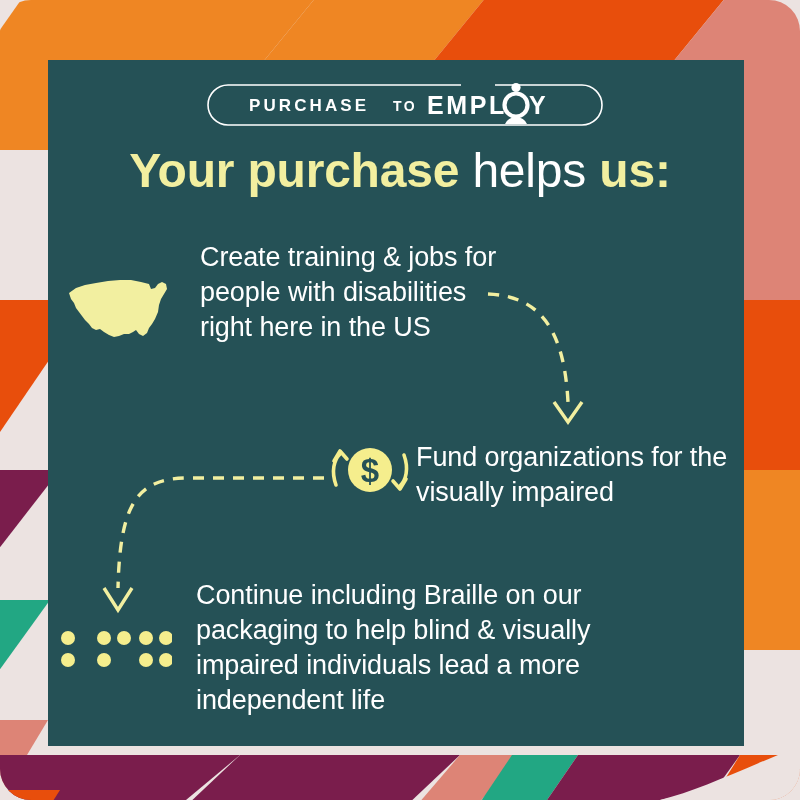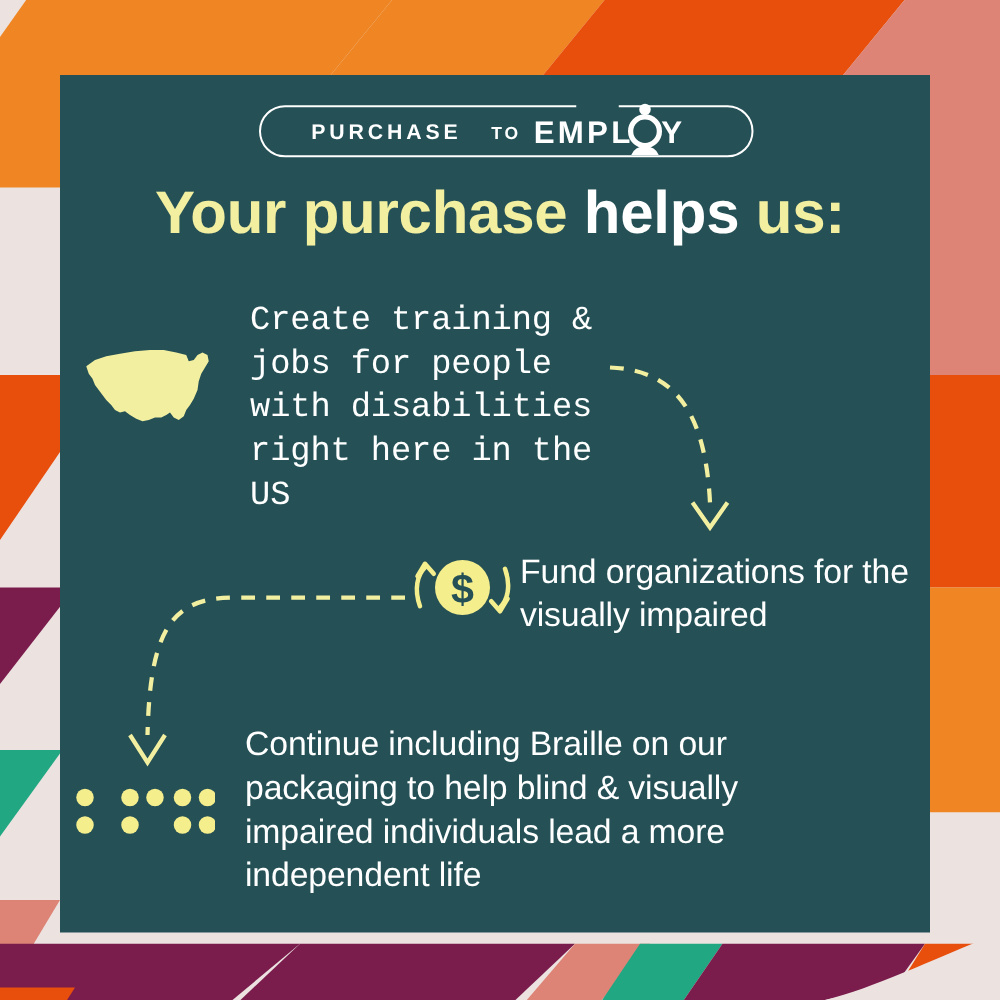--- a/index.html
+++ b/index.html
@@ -1,21 +1,21 @@
 <!DOCTYPE html>
 <html><head>
 <meta charset="utf-8">
 <style>
   html,body{margin:0;padding:0;}
   body{
     width:800px;height:800px;overflow:hidden;
     font-family:"Liberation Sans", sans-serif;
     background:#ece3e1;
   }
-  #stage{position:relative;width:800px;height:800px;overflow:hidden;}
+  #stage{position:relative;width:800px;height:800px;overflow:hidden;border-radius:31px;}
 
   
   #bg{position:absolute;inset:0;width:800px;height:800px;}
 
   
   #card{
     position:absolute;left:48px;top:60px;width:696px;height:686px;
     background:#255156;
   }
 
@@ -25,28 +25,28 @@
   }
   #badge svg{display:block;}
 
   
   #headline{
     position:absolute;left:0;top:147px;width:800px;text-align:center;
     font-size:48px;line-height:1.0;letter-spacing:-0.2px;
     white-space:nowrap;
   }
   #headline .pale{color:#f2efa0;font-weight:700;}
-  #headline .wht{color:#ffffff;font-weight:700;}
+  #headline .wht{color:#ffffff;font-weight:400;}
 
   
   .body-txt{
     position:absolute;color:#ffffff;font-size:27px;line-height:1.30;
     font-weight:400;letter-spacing:-0.1px;
   }
-  #blk1{left:200px;top:240px;width:300px;font-family:Liberation Mono, monospace;}
+  #blk1{left:200px;top:240px;width:300px;}
   #blk2{left:416px;top:440px;width:320px;}
   #blk3{left:196px;top:578px;width:450px;}
 
   
   #us-map{position:absolute;left:63px;top:272px;width:112px;height:72px;}
   #coin{position:absolute;left:326px;top:441px;width:88px;height:58px;}
   #braille{position:absolute;left:60px;top:630px;width:112px;height:38px;}
 
   
   #arrow1{position:absolute;left:478px;top:280px;width:132px;height:152px;}

